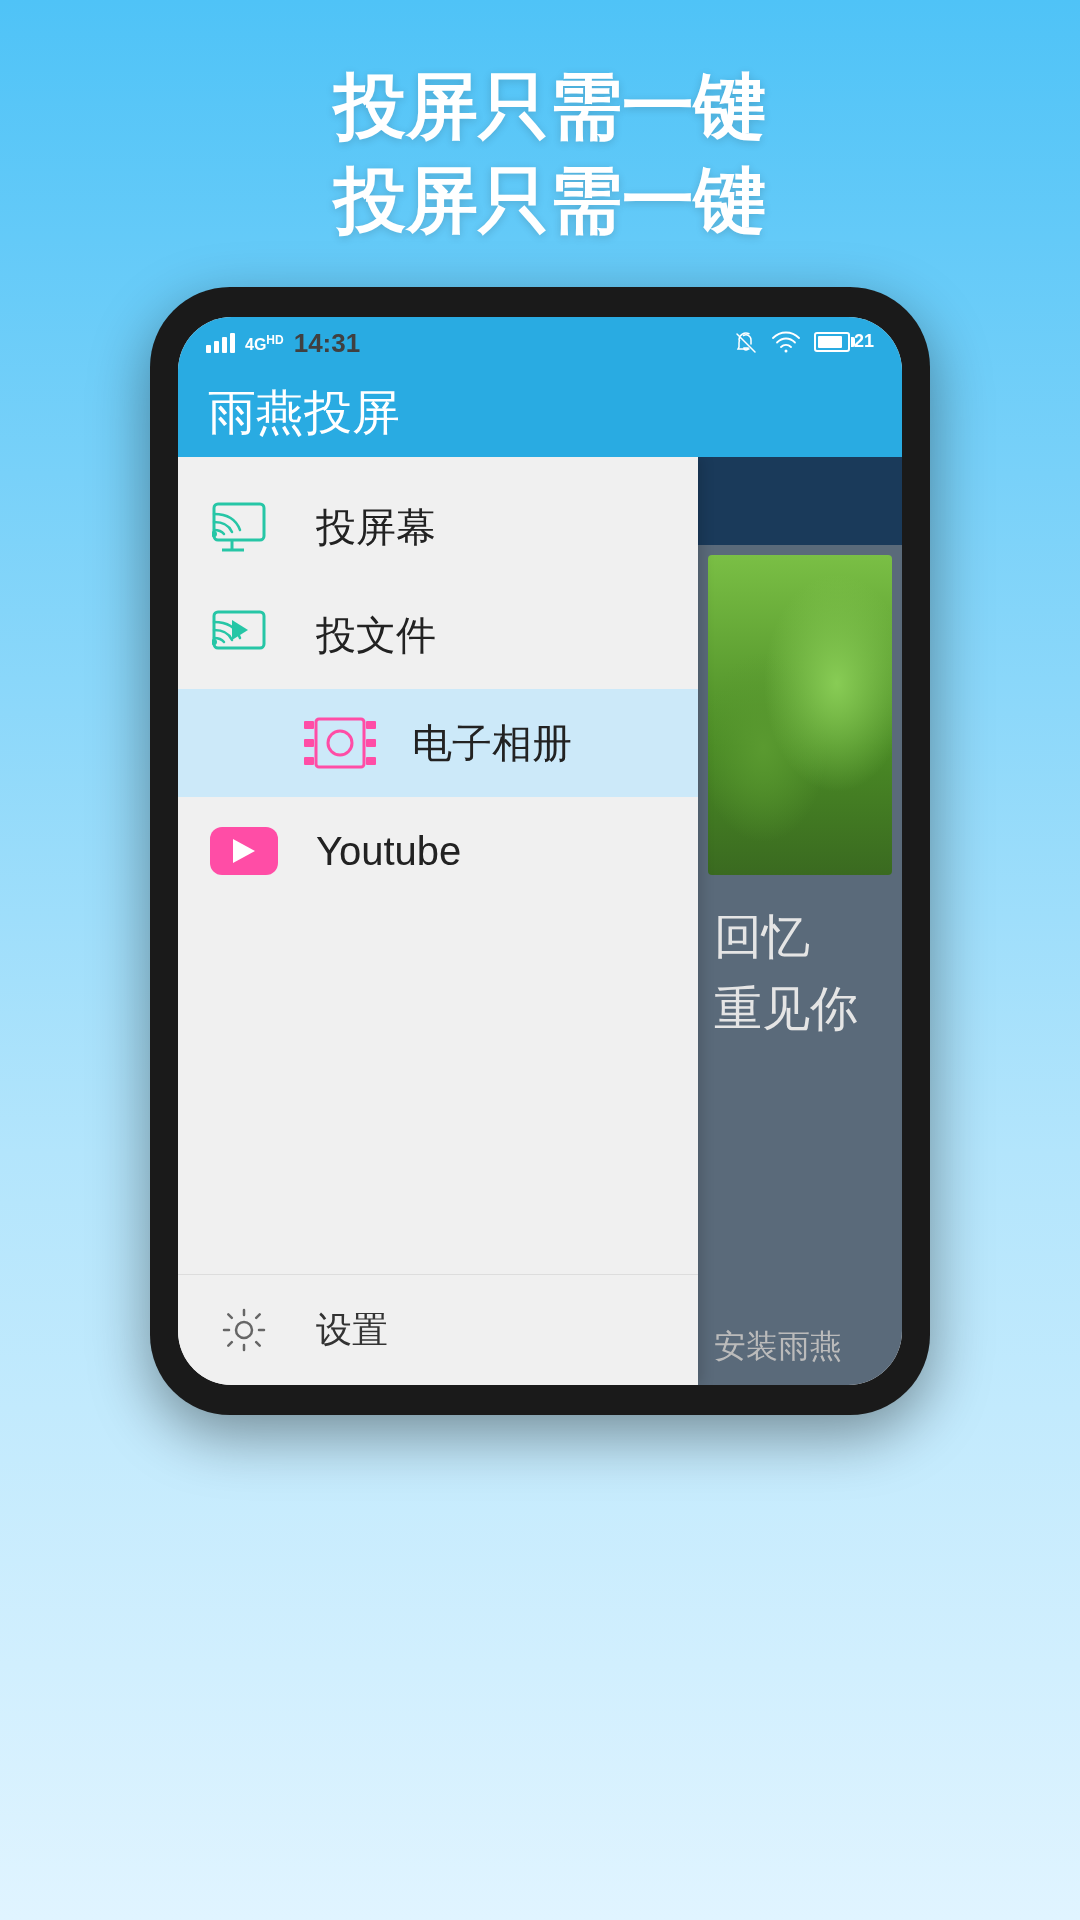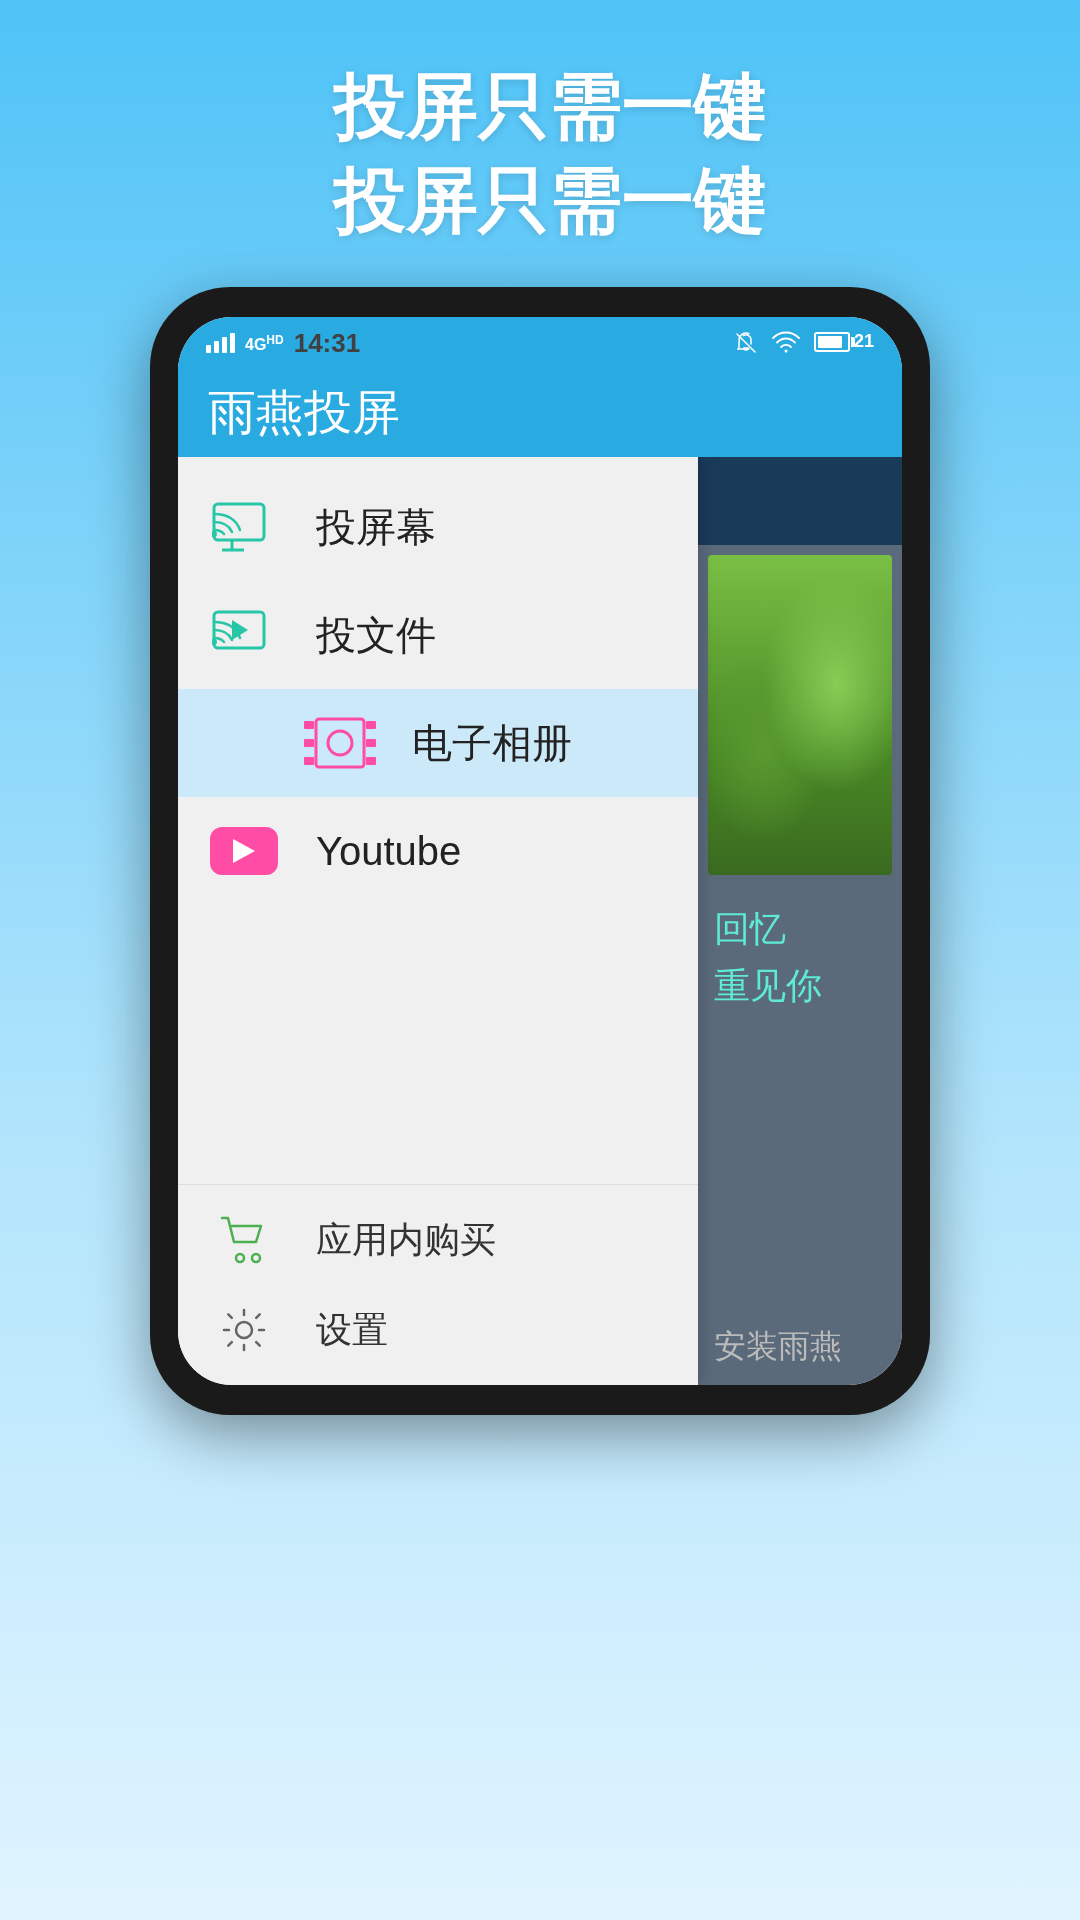--- a/index.html
+++ b/index.html
@@ -288,22 +288,22 @@
     }
 
     .text-overlay {
       padding: 20px 16px;
       display: flex;
       flex-direction: column;
       gap: 8px;
     }
 
     .overlay-text {
-      color: #5eead4;
-      font-size: 36px;
+      color: #e5e5e5;
+      font-size: 48px;
     }
 
     .bottom-text-area {
       flex: 1;
       display: flex;
       align-items: flex-end;
       padding: 16px;
     }
 
     .install-text {
@@ -421,30 +421,20 @@
                 <div class="youtube-play"></div>
               </div>
             </div>
             <span class="menu-label">Youtube</span>
           </div>
 
         </div>
 
         <div class="drawer-bottom">
 
-          <div class="bottom-item">
-            <div class="menu-icon">
-              <svg width="52" height="52" viewBox="0 0 52 52" fill="none">
-                <path d="M4 4h6l6 24h22l5-16H14" stroke="#4caf50" stroke-width="2.5" stroke-linecap="round" stroke-linejoin="round" fill="none"></path>
-                <circle cx="22" cy="44" r="4" stroke="#4caf50" stroke-width="2.5" fill="none"></circle>
-                <circle cx="38" cy="44" r="4" stroke="#4caf50" stroke-width="2.5" fill="none"></circle>
-              </svg>
-            </div>
-            <span class="bottom-label">应用内购买</span>
-          </div>
 
           <div class="bottom-item">
             <div class="menu-icon">
               <svg width="48" height="48" viewBox="0 0 48 48" fill="none">
                 <circle cx="24" cy="24" r="8" stroke="#666" stroke-width="2.5" fill="none"></circle>
                 <path d="M24 4v5M24 39v5M4 24h5M39 24h5M8.3 8.3l3.5 3.5M36.2 36.2l3.5 3.5M8.3 39.7l3.5-3.5M36.2 11.8l3.5-3.5" stroke="#666" stroke-width="2.5" stroke-linecap="round"></path>
               </svg>
             </div>
             <span class="bottom-label">设置</span>
           </div>

